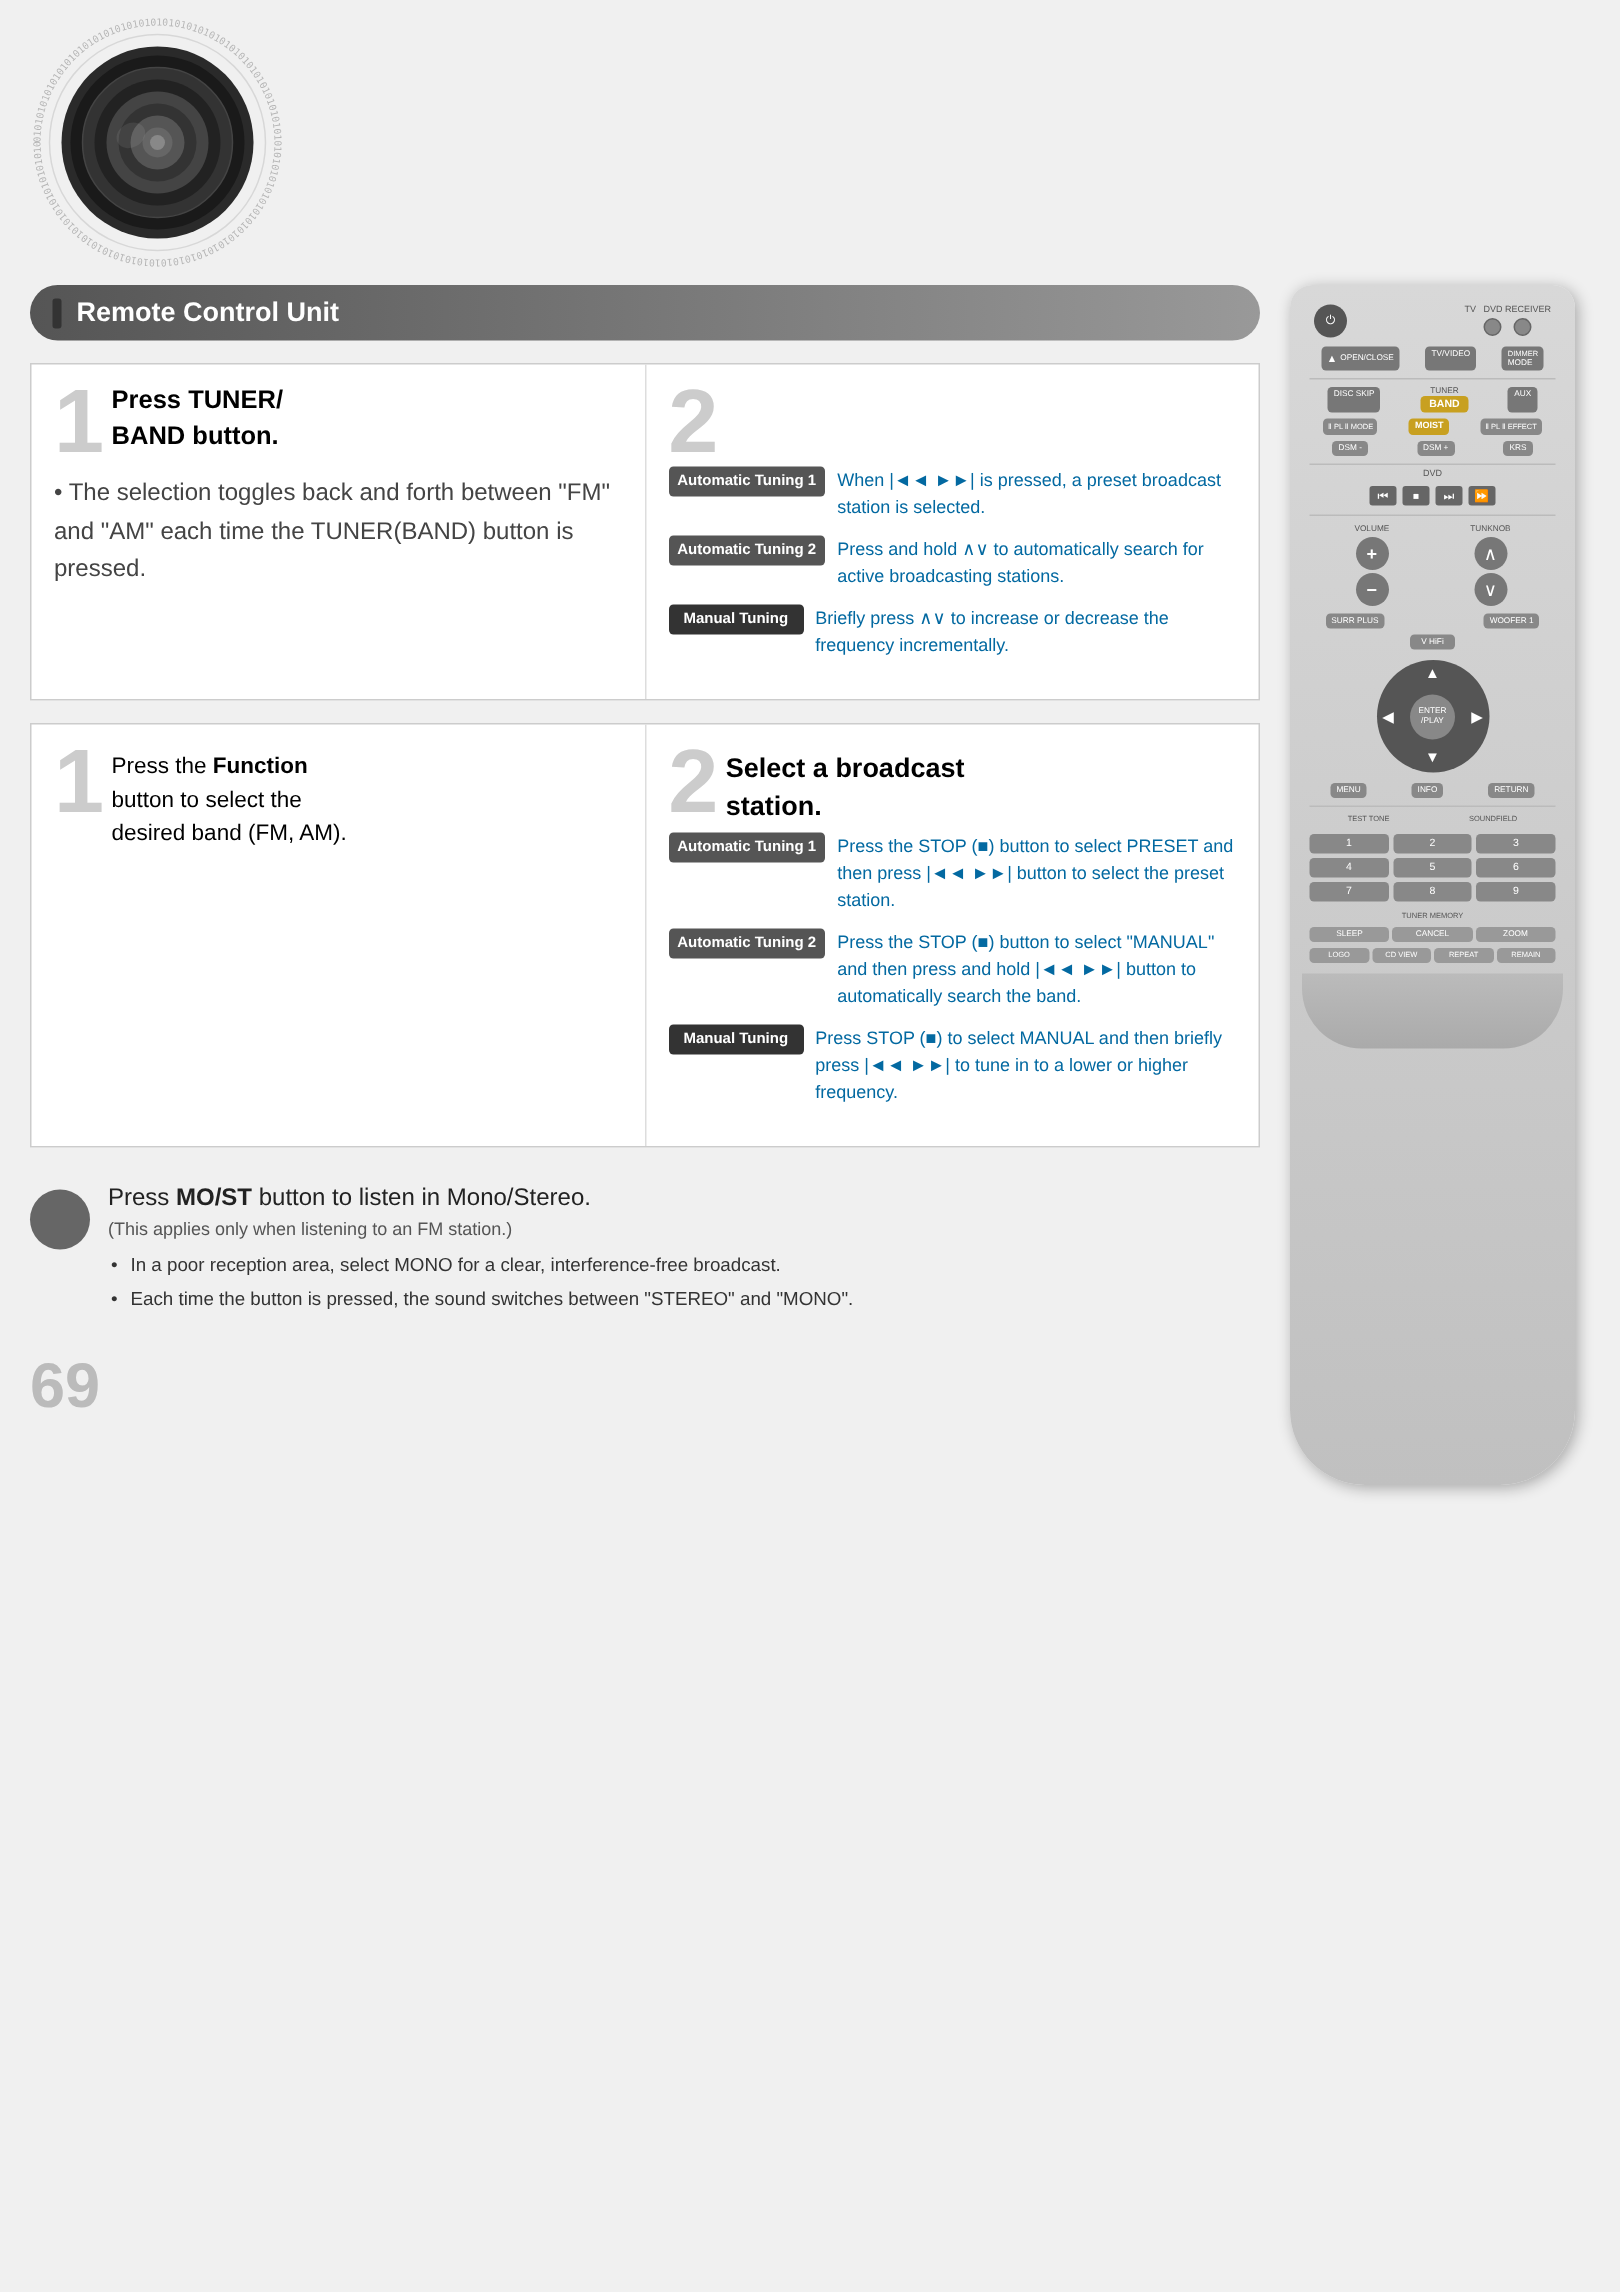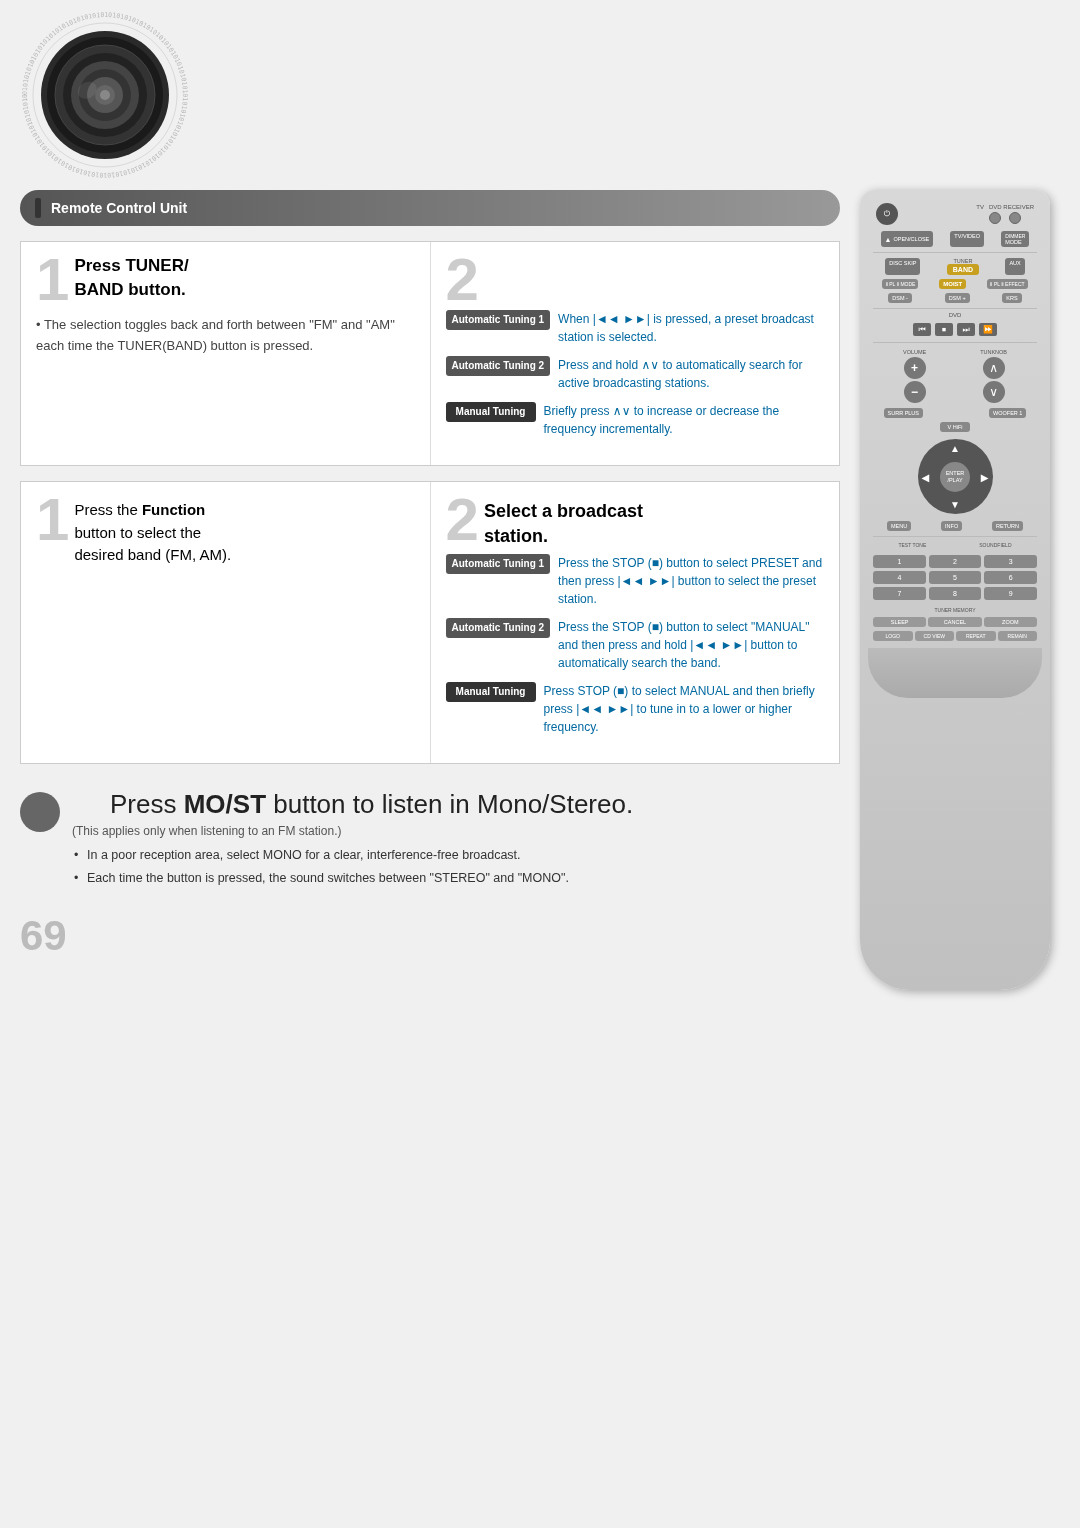--- a/index.html
+++ b/index.html
@@ -66,21 +66,21 @@
 
     .right-remote {
       width: 200px;
       flex-shrink: 0;
     }
 
     
     .section-header {
       background: linear-gradient(to right, #555, #999);
       color: white;
-      font-size: 14px;
+      font-size: 18px;
       font-weight: bold;
       padding: 8px 15px;
       border-radius: 20px;
       margin-bottom: 15px;
       display: flex;
       align-items: center;
     }
 
     .section-header::before {
       content: '';
@@ -261,21 +261,21 @@
         <div class="steps-inner">
           <div class="step-left-area">
             <div style="display:flex; align-items:flex-start;">
               <span class="step-num-large">1</span>
               <div>
                 <div style="font-size:17px; font-weight:bold; line-height:1.4;">
                   Press <span class="very-bold">TUNER/</span><br><span class="very-bold">BAND</span> button.
                 </div>
               </div>
             </div>
-            <div style="font-size:13px; color:#444; margin-top:10px; line-height:1.6;">• The selection toggles back and forth between "FM" and "AM" each time the TUNER(BAND) button is pressed.</div>
+            <div style="font-size:16px; color:#444; margin-top:10px; line-height:1.6;">• The selection toggles back and forth between "FM" and "AM" each time the TUNER(BAND) button is pressed.</div>
           </div>
           <div class="step-right-area">
             <div style="display:flex; align-items:flex-start;">
               <span class="step-num-large">2</span>
             </div>
             <div class="tuning-instructions">
               <div class="tuning-row">
                 <span class="tuning-badge badge-auto">Automatic Tuning 1</span>
                 <span class="tuning-text">When |◄◄ ►►| is pressed, a preset broadcast station is selected.</span>
               </div>
@@ -328,21 +328,21 @@
                 <span class="tuning-text">Press STOP (■) to select MANUAL and then briefly press |◄◄ ►►| to tune in to a lower or higher frequency.</span>
               </div>
             </div>
           </div>
         </div>
       </div>
 
       <div style="margin-top:25px; display:flex; align-items:flex-start; gap:12px;">
         <div style="width:40px; height:40px; border-radius:50%; background:#666; flex-shrink:0; margin-top:3px;"></div>
         <div>
-          <div style="font-size:26px; color:#222; margin-bottom:4px;margin-left:38px;">
+          <div style="font-size:16px; color:#222; margin-bottom:4px;">
             Press <strong>MO/ST</strong> button to listen in Mono/Stereo.
           </div>
           <div style="font-size:12px; color:#555; margin-bottom:8px;">(This applies only when listening to an FM station.)</div>
           <ul class="bullet-list">
             <li>In a poor reception area, select MONO for a clear, interference-free broadcast.</li>
             <li>Each time the button is pressed, the sound switches between "STEREO" and "MONO".</li>
           </ul>
         </div>
       </div>
 

